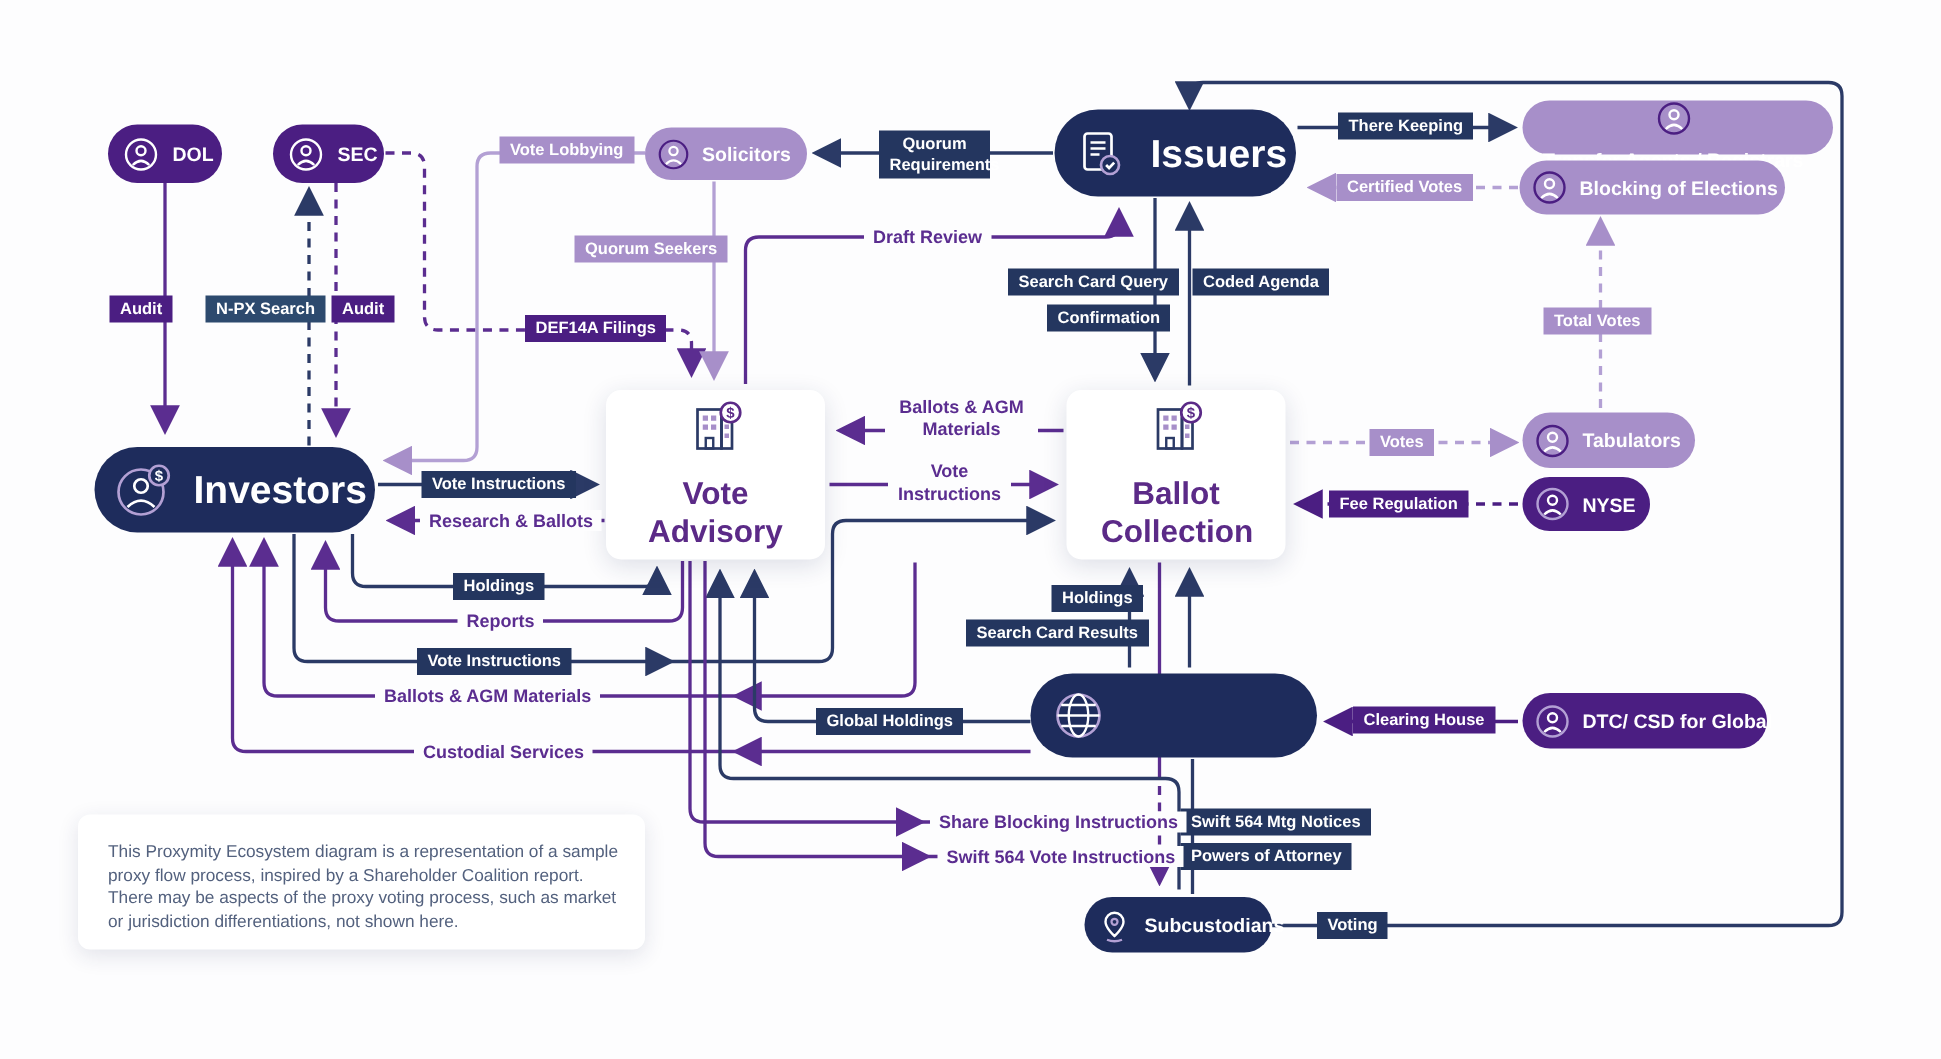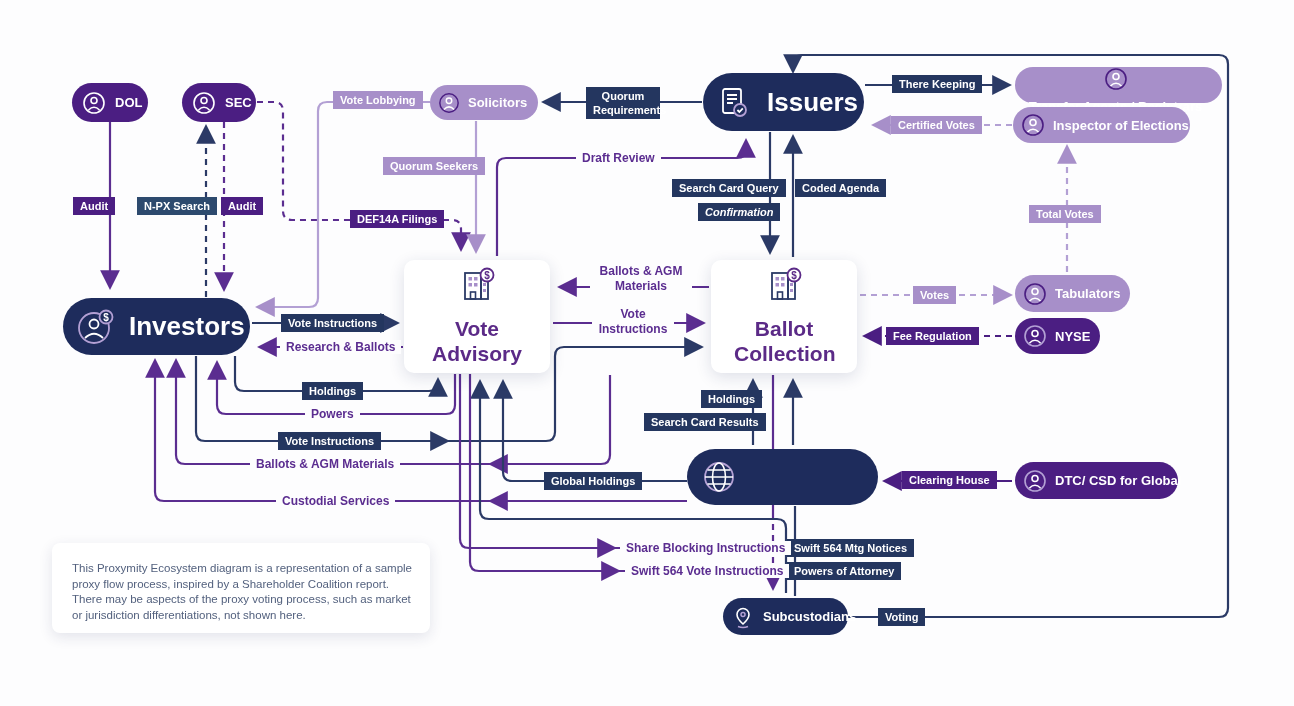--- a/index.html
+++ b/index.html
@@ -170,21 +170,21 @@
   </div>
 
   <div class="abs pill p-light pill-md" style="left:1013px;top:107px;width:177px;height:36px;">
     <span class="icwrap">
       <svg width="24" height="24" viewBox="0 0 24 24">
           <circle cx="12" cy="12" r="10" fill="none" stroke="#4b1e82" stroke-width="1.6"></circle>
           <circle cx="12" cy="9.5" r="3" fill="none" stroke="#fff" stroke-width="1.6"></circle>
           <path d="M6.5,19 Q12,13.5 17.5,19" fill="none" stroke="#fff" stroke-width="1.6"></path>
         </svg>
       </span>
-    <span class="txt">Inspector of Elections</span>
+    <span class="txt">Blocking of Elections</span>
   </div>
 
   <div class="abs pill p-navy pill-lg" style="left:63px;top:298px;width:187px;height:57px;">
     <span class="icwrap">
       <svg width="42" height="42" viewBox="0 0 42 42">
           <circle cx="19" cy="22" r="15" fill="none" stroke="#b3a0d4" stroke-width="1.8"></circle>
           <circle cx="19" cy="18" r="4.5" fill="none" stroke="#fff" stroke-width="1.8"></circle>
           <path d="M10,32 Q19,23.5 28,32" fill="none" stroke="#fff" stroke-width="1.8"></path>
           <circle cx="31" cy="11" r="6.5" fill="#1e2c5c" stroke="#b3a0d4" stroke-width="1.8"></circle>
           <text x="31" y="14.5" font-size="10" font-weight="bold" fill="#fff" text-anchor="middle" font-family="'Liberation Sans',sans-serif">$</text>
@@ -284,21 +284,21 @@
   </div>
 
   <div class="abs badge b-dkpurple" style="left:73px;top:197px;">Audit</div>
   <div class="abs badge b-steel" style="left:137px;top:197px;">N-PX Search</div>
   <div class="abs badge b-dkpurple" style="left:221px;top:197px;">Audit</div>
   <div class="abs badge b-light" style="left:333px;top:91px;">Vote Lobbying</div>
   <div class="abs badge b-light" style="left:383px;top:157px;">Quorum Seekers</div>
   <div class="abs badge b-dkpurple" style="left:350px;top:210px;">DEF14A Filings</div>
   <div class="abs badge b-navy wrap" style="left:586px;top:87px;width:74px;">Quorum Requirements</div>
   <div class="abs badge b-navy" style="left:672px;top:179px;">Search Card Query</div>
-  <div class="abs badge b-navy" style="left:698px;top:203px;font-style:italic;">Confirmation</div>
+  <div class="abs badge b-navy" style="left:698px;top:203px;">Confirmation</div>
   <div class="abs badge b-navy" style="left:795px;top:179px;">Coded Agenda</div>
   <div class="abs badge b-navy" style="left:892px;top:75px;">There Keeping</div>
   <div class="abs badge b-light" style="left:891px;top:116px;">Certified Votes</div>
   <div class="abs badge b-light" style="left:1029px;top:205px;">Total Votes</div>
   <div class="abs badge b-light" style="left:913px;top:286px;">Votes</div>
   <div class="abs badge b-dkpurple" style="left:886px;top:327px;">Fee Regulation</div>
   <div class="abs badge b-navy" style="left:281px;top:314px;">Vote Instructions</div>
   <div class="abs badge b-navy" style="left:302px;top:382px;">Holdings</div>
   <div class="abs badge b-navy" style="left:278px;top:432px;">Vote Instructions</div>
   <div class="abs badge b-navy" style="left:544px;top:472px;">Global Holdings</div>
@@ -306,21 +306,21 @@
   <div class="abs badge b-navy" style="left:644px;top:413px;">Search Card Results</div>
   <div class="abs badge b-dkpurple" style="left:902px;top:471px;">Clearing House</div>
   <div class="abs badge b-navy" style="left:787px;top:539px;">Swift 564 Mtg Notices</div>
   <div class="abs badge b-navy" style="left:787px;top:562px;">Powers of Attorney</div>
   <div class="abs badge b-navy" style="left:878px;top:608px;">Voting</div>
 
   <div class="abs flow-text" style="left:576px;top:151px;">Draft Review</div>
   <div class="abs flow-text wrap" style="left:590px;top:264px;width:102px;">Ballots &amp; AGM Materials</div>
   <div class="abs flow-text wrap" style="left:592px;top:307px;width:82px;">Vote Instructions</div>
   <div class="abs flow-text" style="left:280px;top:340px;">Research &amp; Ballots</div>
-  <div class="abs flow-text" style="left:305px;top:407px;">Powers</div>
+  <div class="abs flow-text" style="left:305px;top:407px;">Reports</div>
   <div class="abs flow-text" style="left:250px;top:457px;">Ballots &amp; AGM Materials</div>
   <div class="abs flow-text" style="left:276px;top:494px;">Custodial Services</div>
   <div class="abs flow-text" style="left:620px;top:541px;">Share Blocking Instructions</div>
   <div class="abs flow-text" style="left:625px;top:564px;">Swift 564 Vote Instructions</div>
 
   <div class="abs note" style="left:52px;top:543px;width:378px;height:90px;">
     <span>This Proxymity Ecosystem diagram is a representation of a sample proxy flow process, inspired by a Shareholder Coalition report. There may be aspects of the proxy voting process, such as market or jurisdiction differentiations, not shown here.</span>
   </div>
 
 </div>

